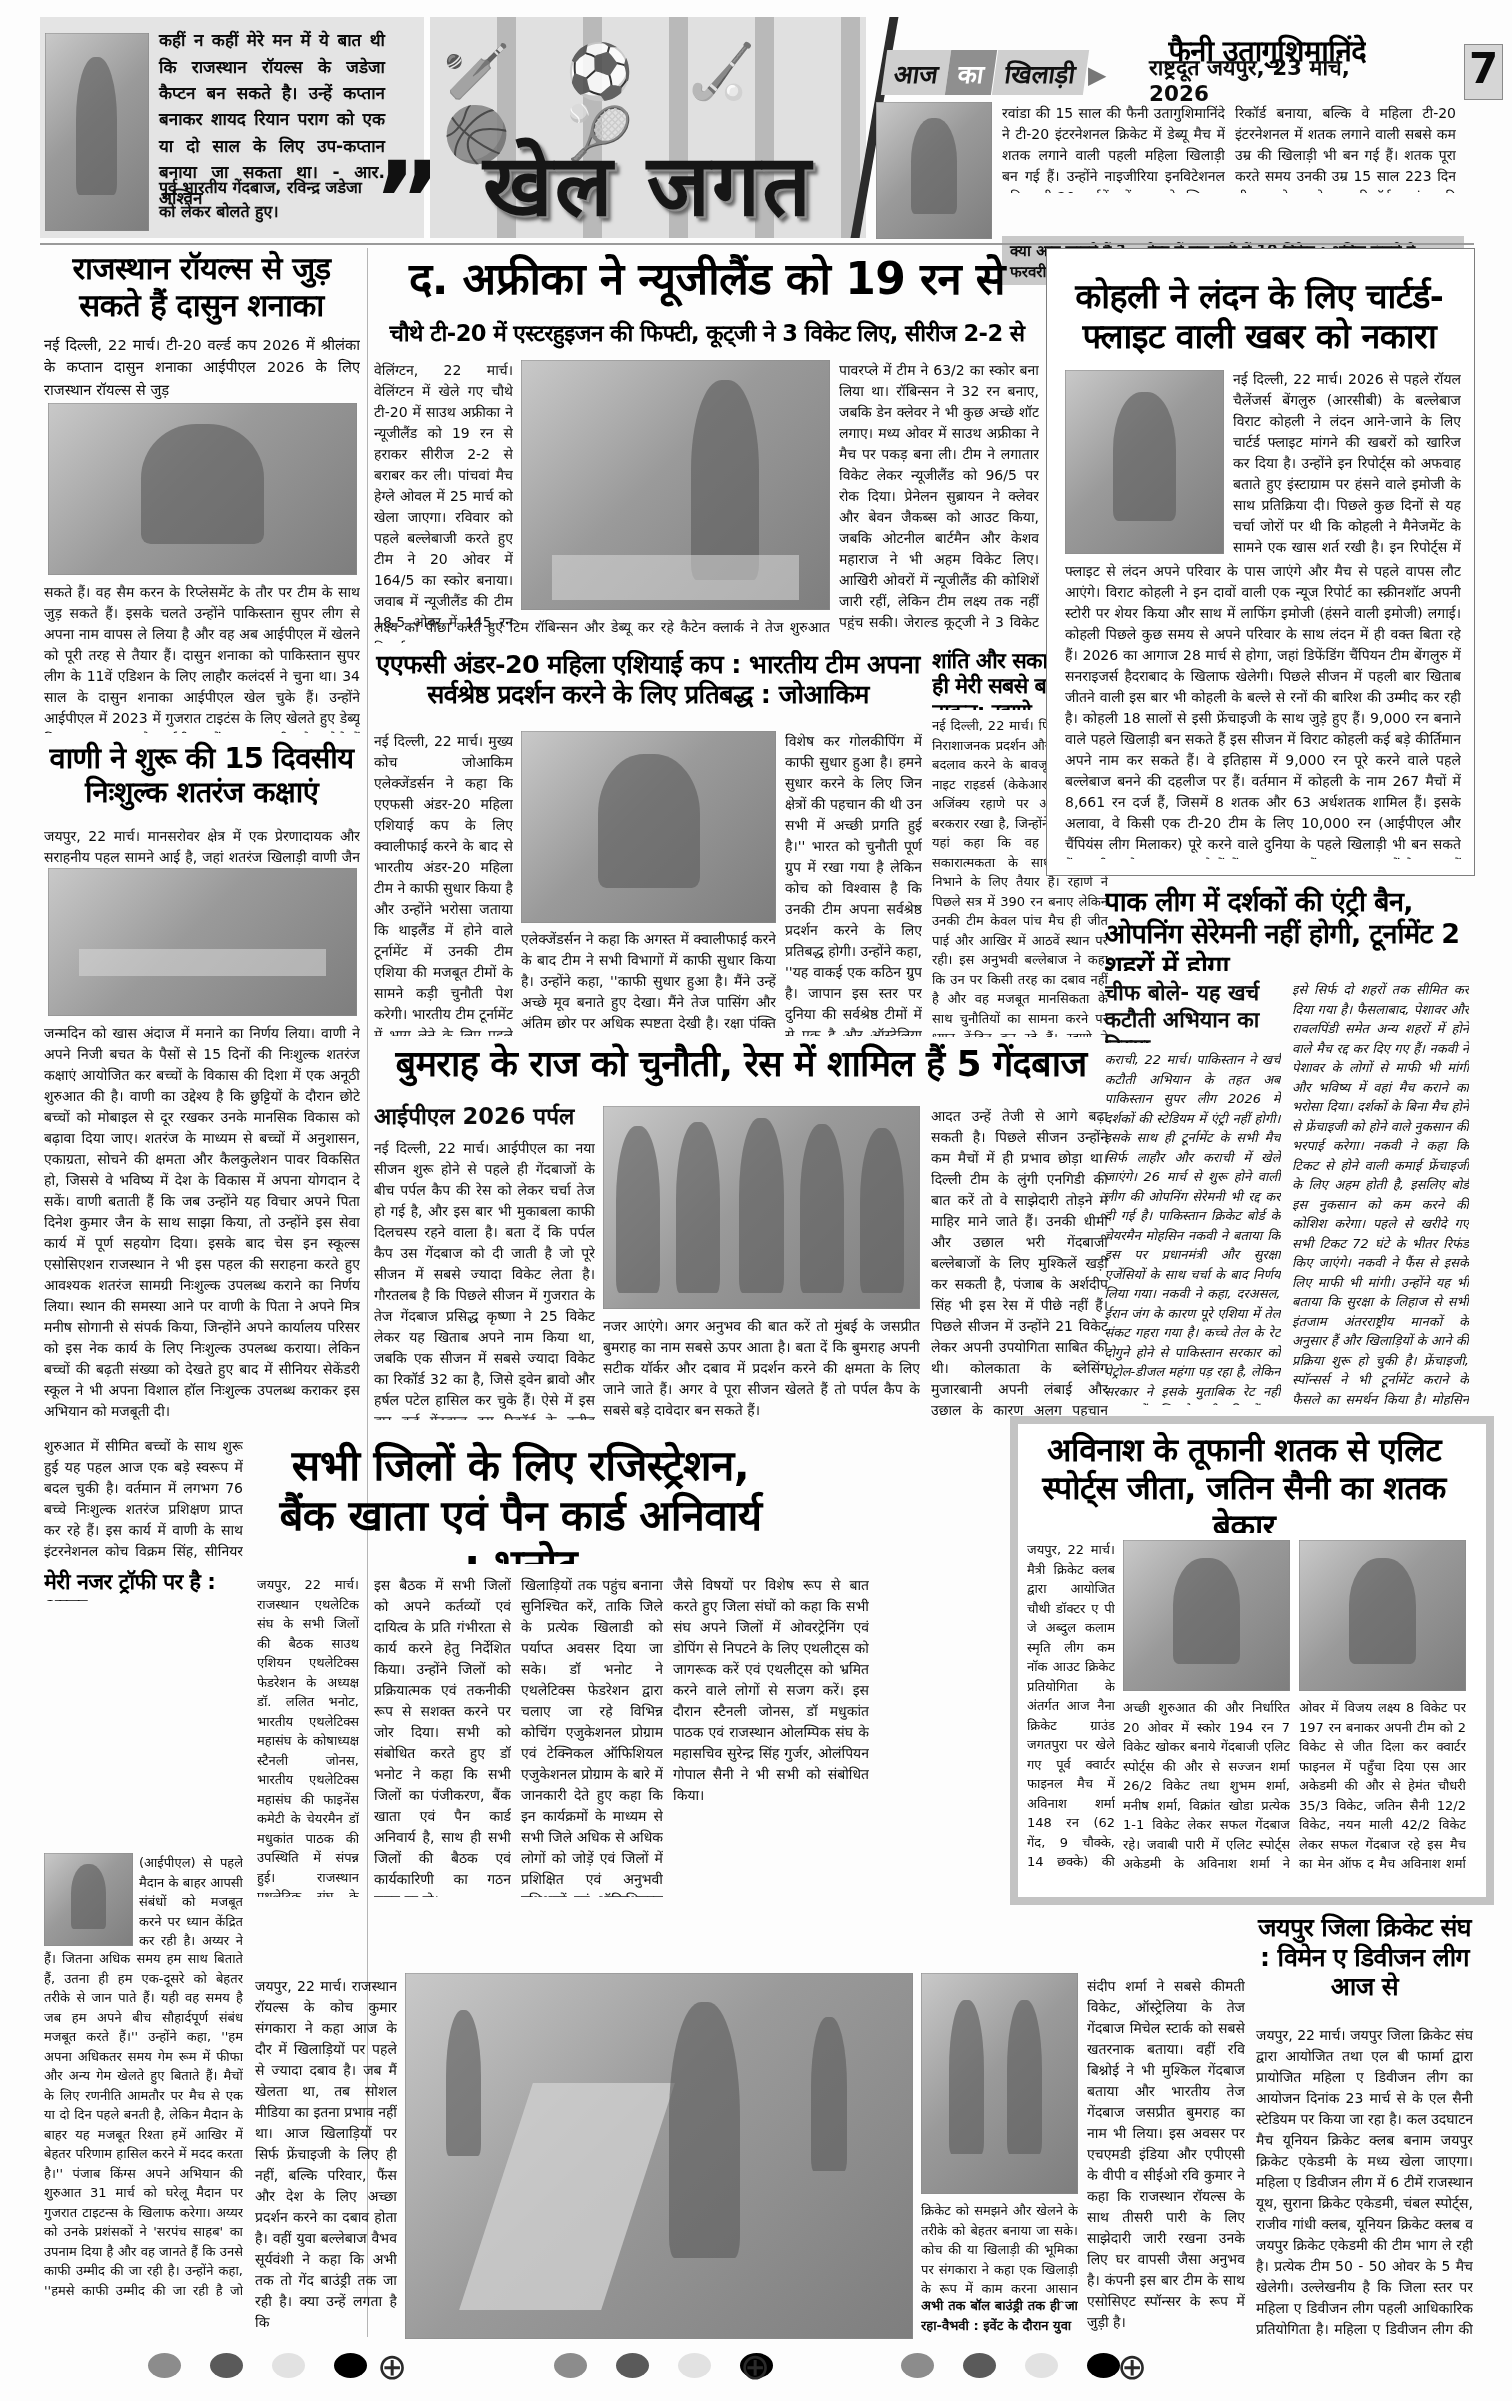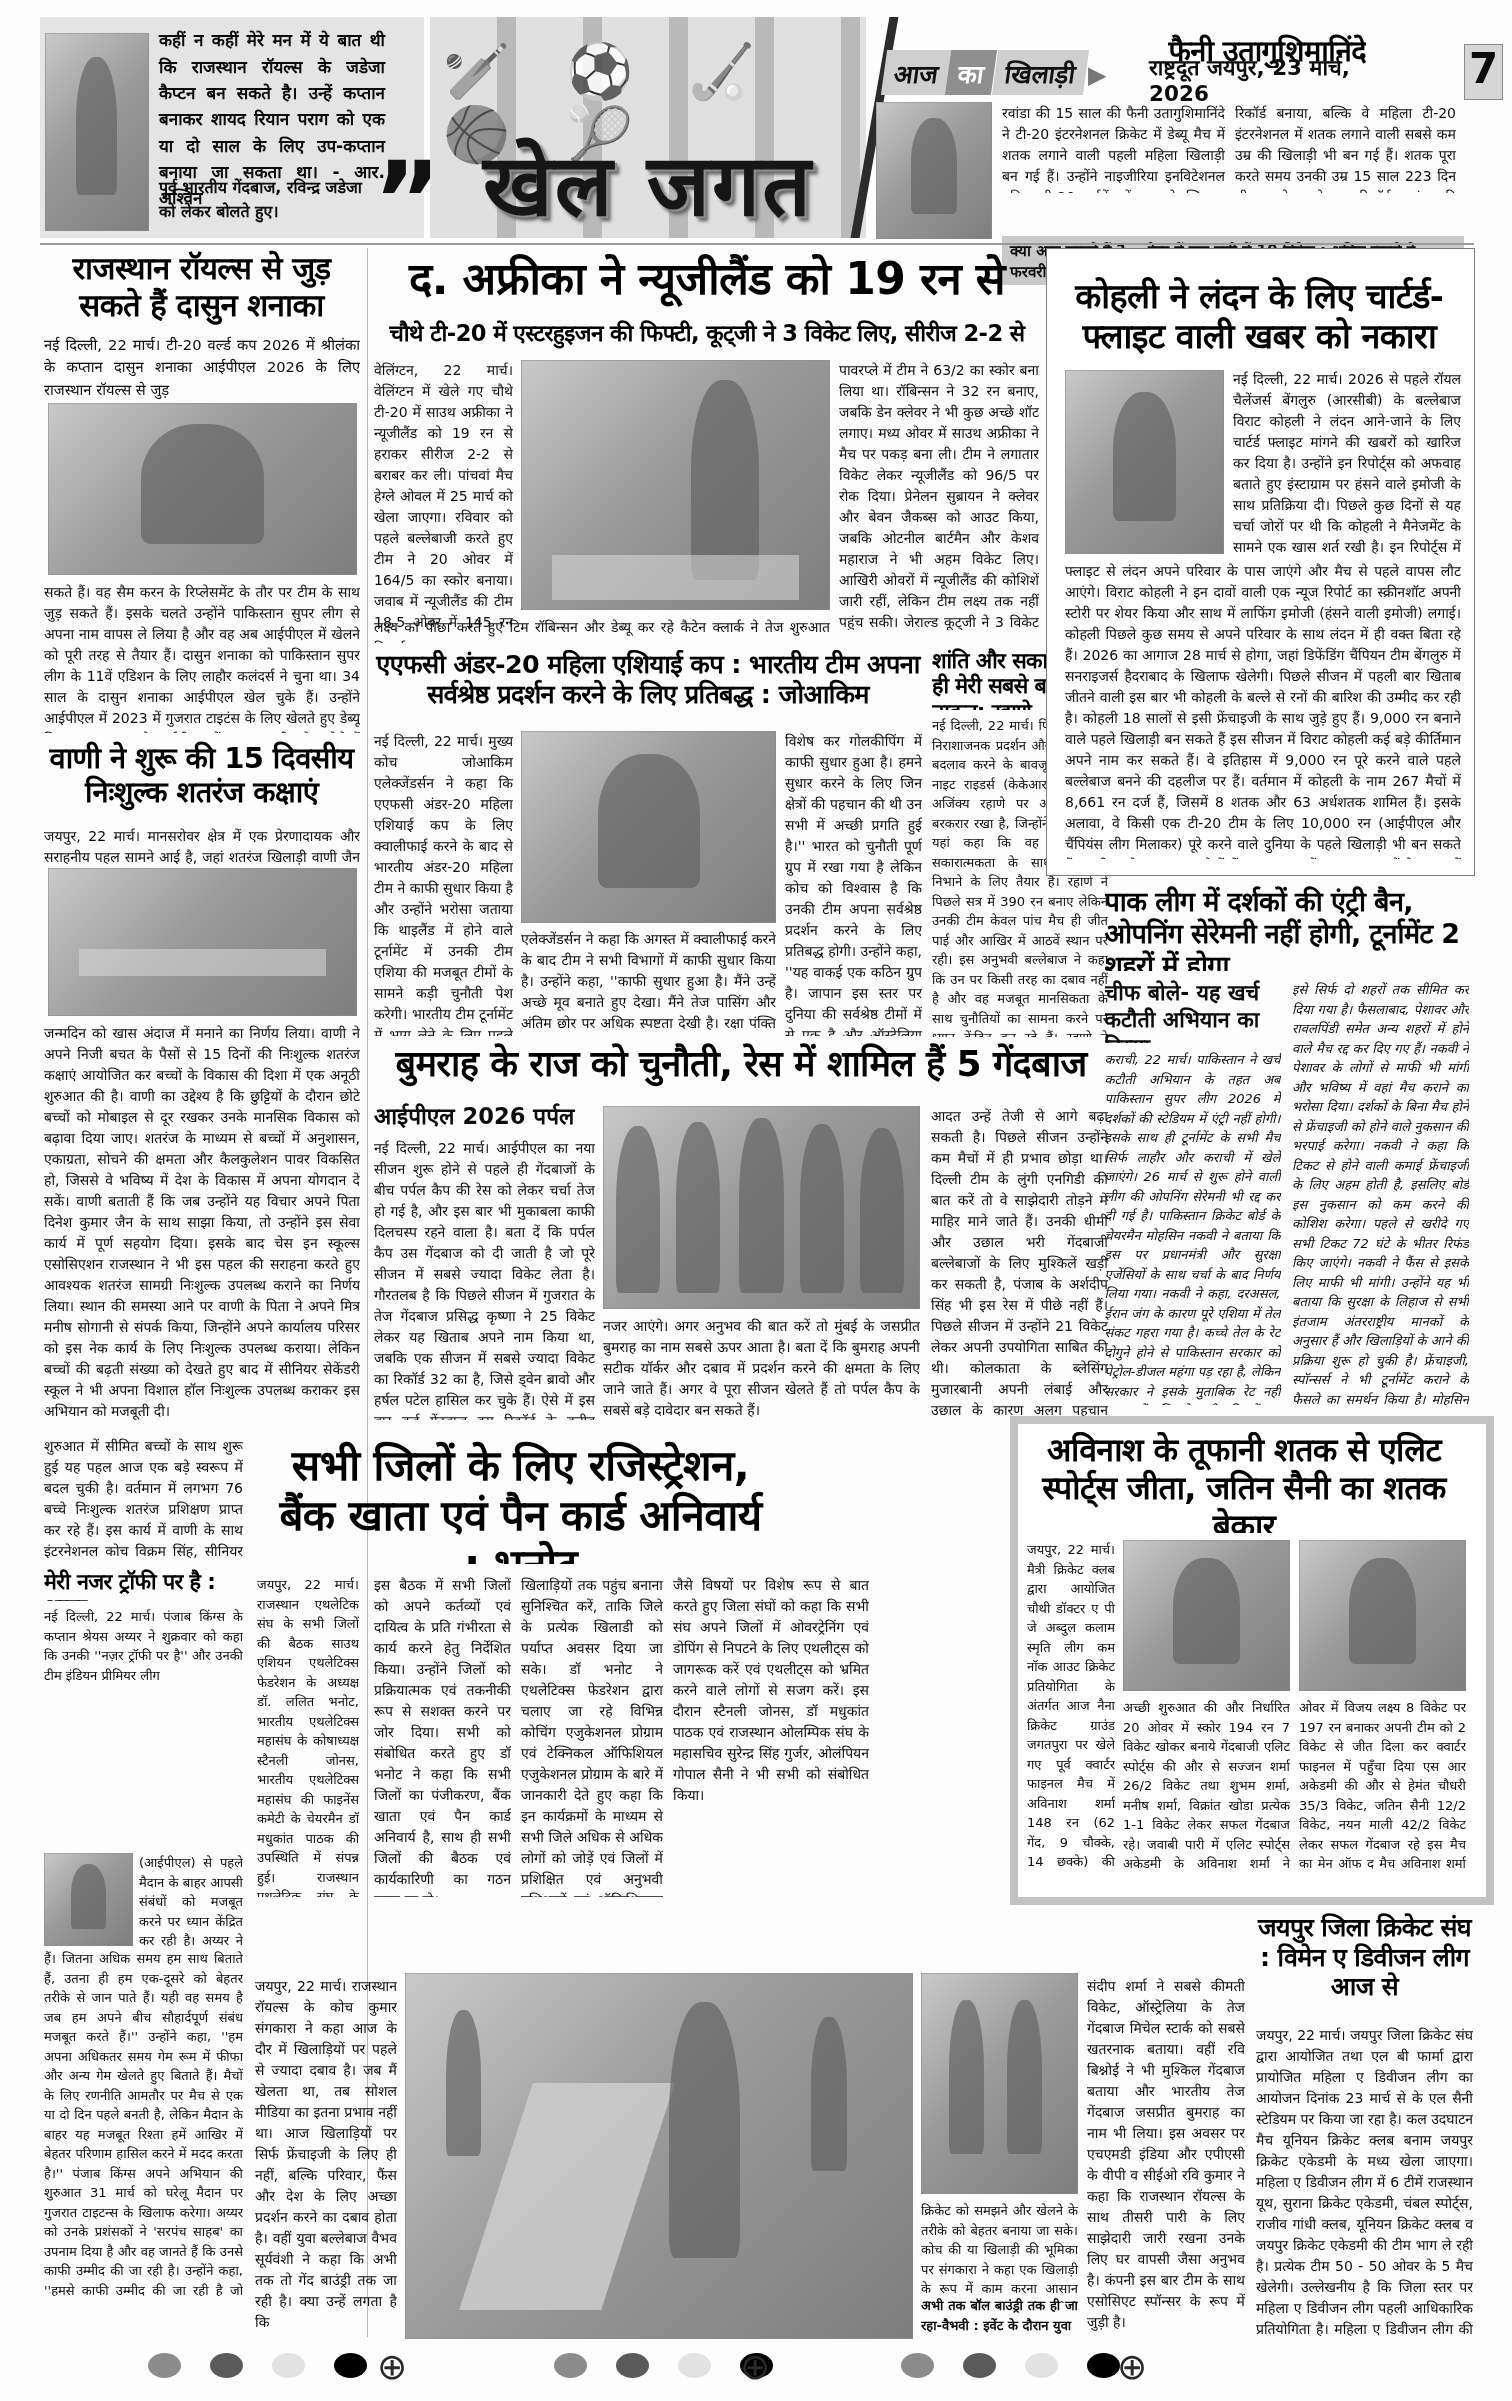--- a/index.html
+++ b/index.html
@@ -85,21 +85,20 @@
 
   <div class="abs hl" style="left:42px;top:741px;width:319px;height:80px;font-size:29px;">वाणी ने शुरू की 15 दिवसीय निःशुल्क शतरंज कक्षाएं</div>
   <div class="abs body-text" style="left:44px;top:826px;width:316px;height:40px;">जयपुर, 22 मार्च। मानसरोवर क्षेत्र में एक प्रेरणादायक और सराहनीय पहल सामने आई है, जहां शतरंज खिलाड़ी वाणी जैन ने अपने 15वें</div>
   <div class="abs photo" style="left:48px;top:868px;width:309px;height:148px;">
       <div class="sheen"></div>
     </div>
   <div class="abs body-text" style="left:44px;top:1023px;width:316px;height:411px;">जन्मदिन को खास अंदाज में मनाने का निर्णय लिया। वाणी ने अपने निजी बचत के पैसों से 15 दिनों की निःशुल्क शतरंज कक्षाएं आयोजित कर बच्चों के विकास की दिशा में एक अनूठी शुरुआत की है। वाणी का उद्देश्य है कि छुट्टियों के दौरान छोटे बच्चों को मोबाइल से दूर रखकर उनके मानसिक विकास को बढ़ावा दिया जाए। शतरंज के माध्यम से बच्चों में अनुशासन, एकाग्रता, सोचने की क्षमता और कैलकुलेशन पावर विकसित हो, जिससे वे भविष्य में देश के विकास में अपना योगदान दे सकें। वाणी बताती हैं कि जब उन्होंने यह विचार अपने पिता दिनेश कुमार जैन के साथ साझा किया, तो उन्होंने इस सेवा कार्य में पूर्ण सहयोग दिया। इसके बाद चेस इन स्कूल्स एसोसिएशन राजस्थान ने भी इस पहल की सराहना करते हुए आवश्यक शतरंज सामग्री निःशुल्क उपलब्ध कराने का निर्णय लिया। स्थान की समस्या आने पर वाणी के पिता ने अपने मित्र मनीष सोगानी से संपर्क किया, जिन्होंने अपने कार्यालय परिसर को इस नेक कार्य के लिए निःशुल्क उपलब्ध कराया। लेकिन बच्चों की बढ़ती संख्या को देखते हुए बाद में सीनियर सेकेंडरी स्कूल ने भी अपना विशाल हॉल निःशुल्क उपलब्ध कराकर इस अभियान को मजबूती दी।</div>
   <div class="abs body-text" style="left:44px;top:1436px;width:199px;height:125px;">शुरुआत में सीमित बच्चों के साथ शुरू हुई यह पहल आज एक बड़े स्वरूप में बदल चुकी है। वर्तमान में लगभग 76 बच्चे निःशुल्क शतरंज प्रशिक्षण प्राप्त कर रहे हैं। इस कार्य में वाणी के साथ इंटरनेशनल कोच विक्रम सिंह, सीनियर एडवोकेट पीयूष शर्मा, सीनियर कोच दीपक जैन, परिवार के सदस्य तथा मीना देवी मेमोरियल ट्रस्ट के पदाधिकारी भी अपनी सेवाएं निःशुल्क दे रहे हैं। वाणी का कहना है कि जब कोई व्यक्ति सच्चे मन से समाज के लिए अच्छा कार्य करता है, तो प्रकृति भी उसका पूरा साथ देती है। यह 15 दिवसीय निःशुल्क शतरंज प्रशिक्षण शिविर 15 मार्च 2026 से प्रारंभ होकर 29 मार्च 2026 तक संचालित किया जा रहा है। यह पहल न केवल बच्चों के उज्ज्वल भविष्य की दिशा में एक सकारात्मक कदम है, बल्कि समाज के लिए भी एक प्रेरणादायक उदाहरण प्रस्तुत करती है।</div>
 
   <div class="abs hl left" style="left:44px;top:1569px;width:200px;height:32px;font-size:21.5px;">मेरी नजर ट्रॉफी पर है : अय्यर</div>
-  <div class="abs body-text small" style="left:44px;top:1607px;width:199px;height:242px;">नई दिल्ली, 22 मार्च। पंजाब किंग्स के कप्तान श्रेयस अय्यर ने शुक्रवार को कहा कि उनकी ''नज़र ट्रॉफी पर है'' और उनकी टीम इंडियन प्रीमियर लीग</div>
   <div class="abs photo" style="left:44px;top:1853px;width:89px;height:93px;">
       <div class="fig"></div>
     </div>
   <div class="abs body-text small" style="left:139px;top:1853px;width:104px;height:93px;">(आईपीएल) से पहले मैदान के बाहर आपसी संबंधों को मजबूत करने पर ध्यान केंद्रित कर रही है। अय्यर ने मोहाली में फ्रेंचाइजी की जर्सी के अनावरण समारोह में कहा, ''यह वह समय है जब हम दो महीने तक एक परिवार की तरह रहते</div>
   <div class="abs body-text small" style="left:44px;top:1949px;width:199px;height:347px;">हैं। जितना अधिक समय हम साथ बिताते हैं, उतना ही हम एक-दूसरे को बेहतर तरीके से जान पाते हैं। यही वह समय है जब हम अपने बीच सौहार्दपूर्ण संबंध मजबूत करते हैं।'' उन्होंने कहा, ''हम अपना अधिकतर समय गेम रूम में फीफा और अन्य गेम खेलते हुए बिताते हैं। मैचों के लिए रणनीति आमतौर पर मैच से एक या दो दिन पहले बनती है, लेकिन मैदान के बाहर यह मजबूत रिश्ता हमें आखिर में बेहतर परिणाम हासिल करने में मदद करता है।'' पंजाब किंग्स अपने अभियान की शुरुआत 31 मार्च को घरेलू मैदान पर गुजरात टाइटन्स के खिलाफ करेगा। अय्यर को उनके प्रशंसकों ने 'सरपंच साहब' का उपनाम दिया है और वह जानते हैं कि उनसे काफी उम्मीद की जा रही है। उन्होंने कहा, ''हमसे काफी उम्मीद की जा रही है जो अच्छा भी है। मुझे चुनौती पसंद है। लेकिन महत्वपूर्ण बात यह है कि जब भी हम मैदान में उतरें, हमें जीतना होगा। मेरी नजर ट्रॉफी पर है।''</div>
 
   <div class="abs rule-v" style="left:367px;top:248px;height:2089px;"></div>
 
   <div class="abs hl" style="left:374px;top:253px;width:666px;height:61px;font-size:44px;">द. अफ्रीका ने न्यूजीलैंड को 19 रन से हराया</div>
   <div class="abs hl" style="left:374px;top:320px;width:666px;height:32px;font-size:22.6px;">चौथे टी-20 में एस्टरहुइजन की फिफ्टी, कूट्जी ने 3 विकेट लिए, सीरीज 2-2 से बराबर</div>

